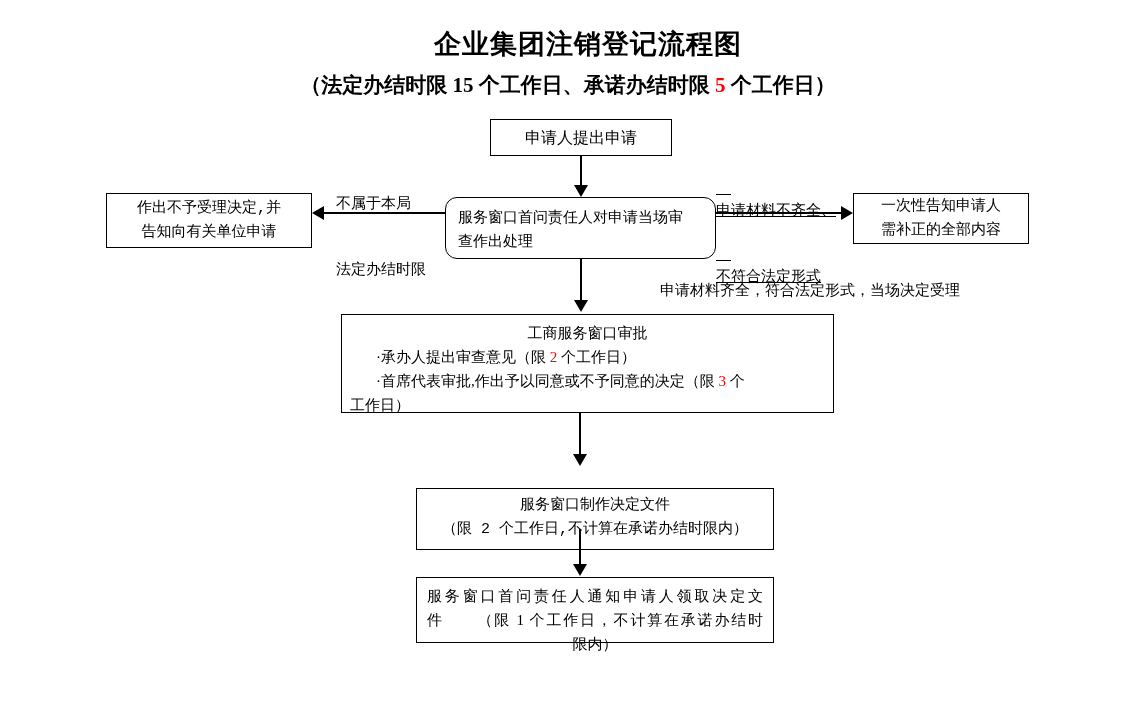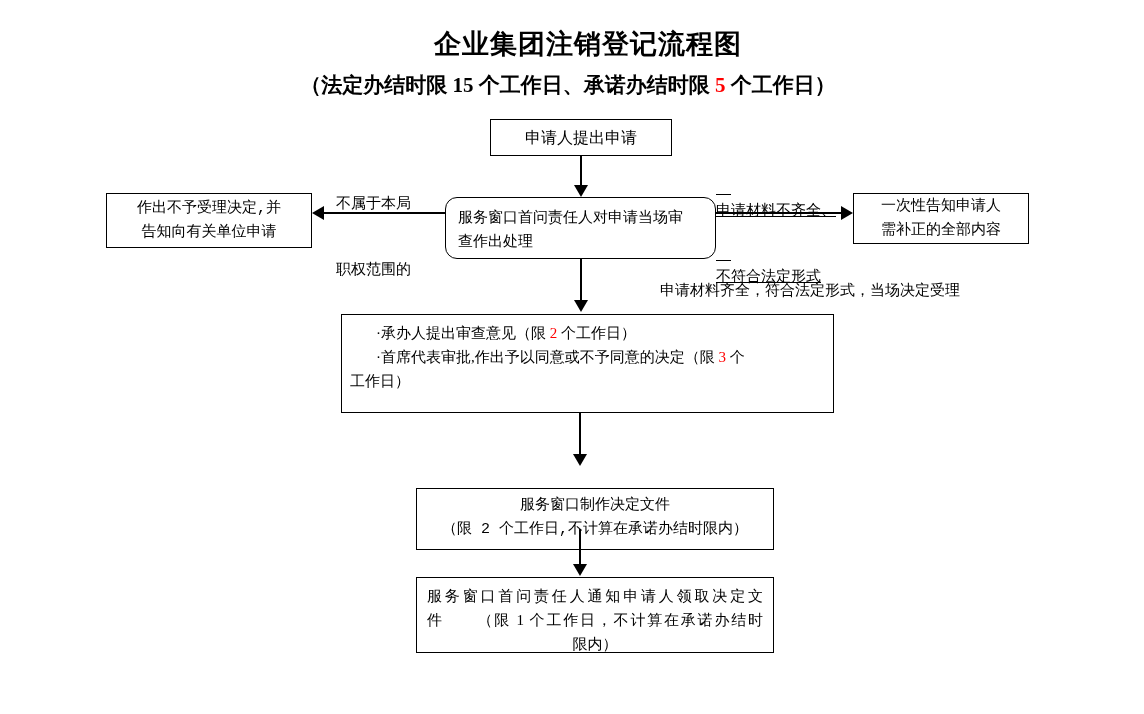--- a/index.html
+++ b/index.html
@@ -64,21 +64,21 @@
     text-align: left;
     border-radius: 12px;
   }
 
   #box-apply   { left: 474px; top: 119px; width: 182px; height: 37px; font-size: 16px; }
   #box-window-review { left: 429px; top: 197px; width: 271px; height: 62px; }
   #box-reject  { left: 90px;  top: 193px; width: 206px; height: 55px; padding: 4px 6px; }
   #box-notify  { left: 837px; top: 193px; width: 176px; height: 51px; padding: 3px 6px; }
   #box-approval{ left: 325px; top: 314px; width: 493px; height: 99px; padding: 6px 8px 0 8px; }
   #box-doc     { left: 400px; top: 488px; width: 358px; height: 62px; padding: 5px 6px 0 6px; }
-  #box-pickup  { left: 400px; top: 577px; width: 358px; height: 76px; padding: 6px 10px 0 10px; }
+  #box-pickup  { left: 400px; top: 577px; width: 358px; height: 66px; padding: 6px 10px 0 10px; }
 
   .stack-center {
     text-align: center;
     width: 100%;
     font-family: Liberation Mono, monospace;
   }
   .box-heading { text-align: center; }
   .bullet-line {
     text-align: left;
     padding-left: 26px;
@@ -152,21 +152,21 @@
   <div class="line-v" style="left:564px; top:156px; height:30px;"></div>
   <div class="arrow-down" style="left:558px; top:185px;"></div>
 
   <div class="box box-left" id="box-window-review">
     <div>服务窗口首问责任人对申请当场审</div>
     <div>查作出处理</div>
   </div>
 
   <div class="label" id="label-not-jurisdiction">
     <div>不属于本局</div>
-    <div>职权范围的</div>
+    <div>法定办结时限</div>
   </div>
 
   <div class="line-h" style="left:308px; top:212px; width:121px;"></div>
   <div class="arrow-left" style="left:296px; top:206px;"></div>
 
   <div class="box box-center" id="box-reject">
     <div class="stack-center">
       <div>作出不予受理决定,并</div>
       <div>告知向有关单位申请</div>
     </div>
@@ -188,20 +188,21 @@
   </div>
 
   <div class="label" id="label-complete">
     <span>申请材料齐全，符合法定形式，当场决定受理</span>
   </div>
 
   <div class="line-v" style="left:564px; top:259px; height:42px;"></div>
   <div class="arrow-down" style="left:558px; top:300px;"></div>
 
   <div class="box" id="box-approval">
+    <div class="box-heading">工商服务窗口审批</div>
     <div class="bullet-line"><span>·承办人提出审查意见（限 </span><span class="hl">2</span><span> 个工作日）</span></div>
     <div class="bullet-line"><span>·首席代表审批,作出予以同意或不予同意的决定（限 </span><span class="hl">3</span><span> 个</span></div>
     <div style="text-align:left;">工作日）</div>
   </div>
 
   <div class="line-v" style="left:563px; top:413px; height:42px;"></div>
   <div class="arrow-down" style="left:557px; top:454px;"></div>
 
   <div class="box" id="box-doc">
     <div class="stack-center">

